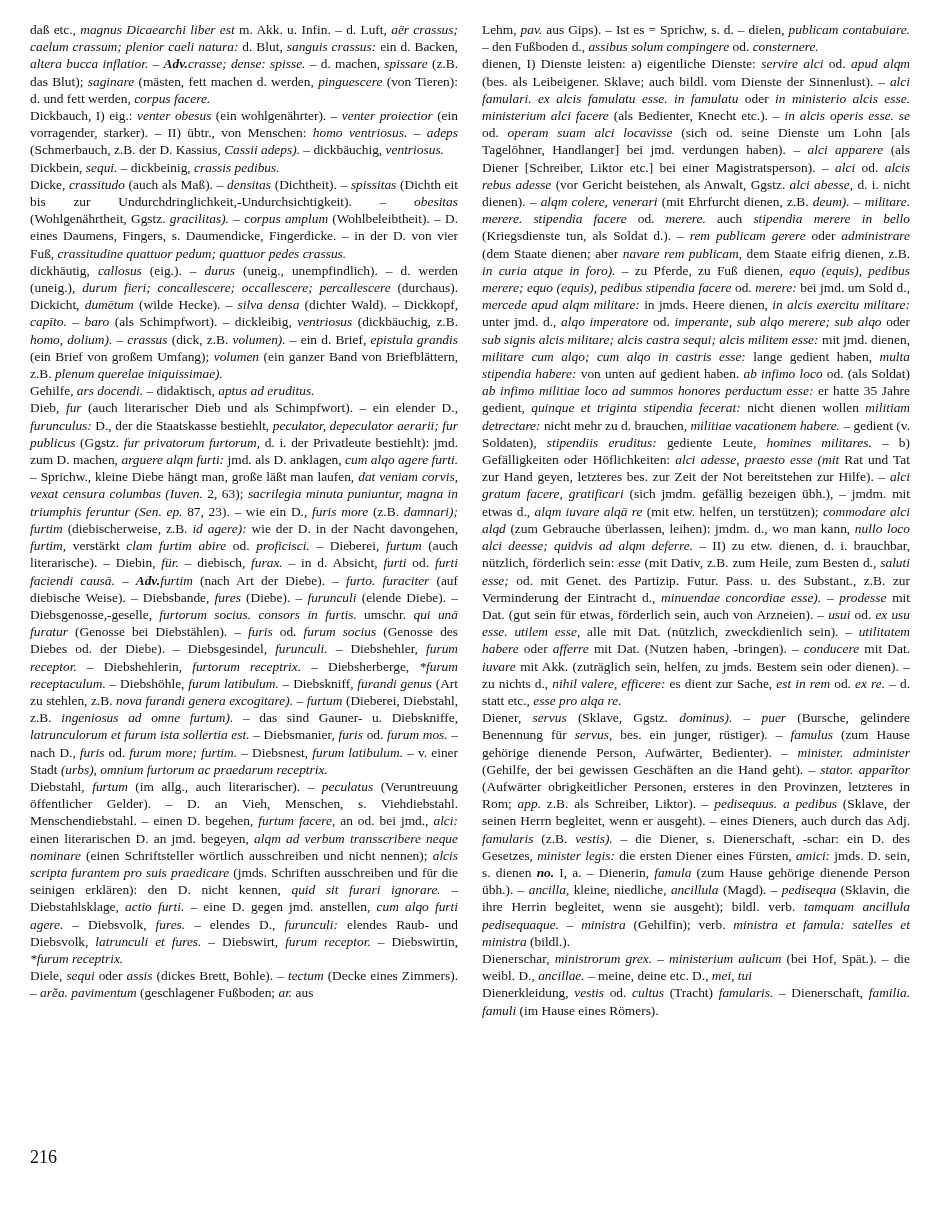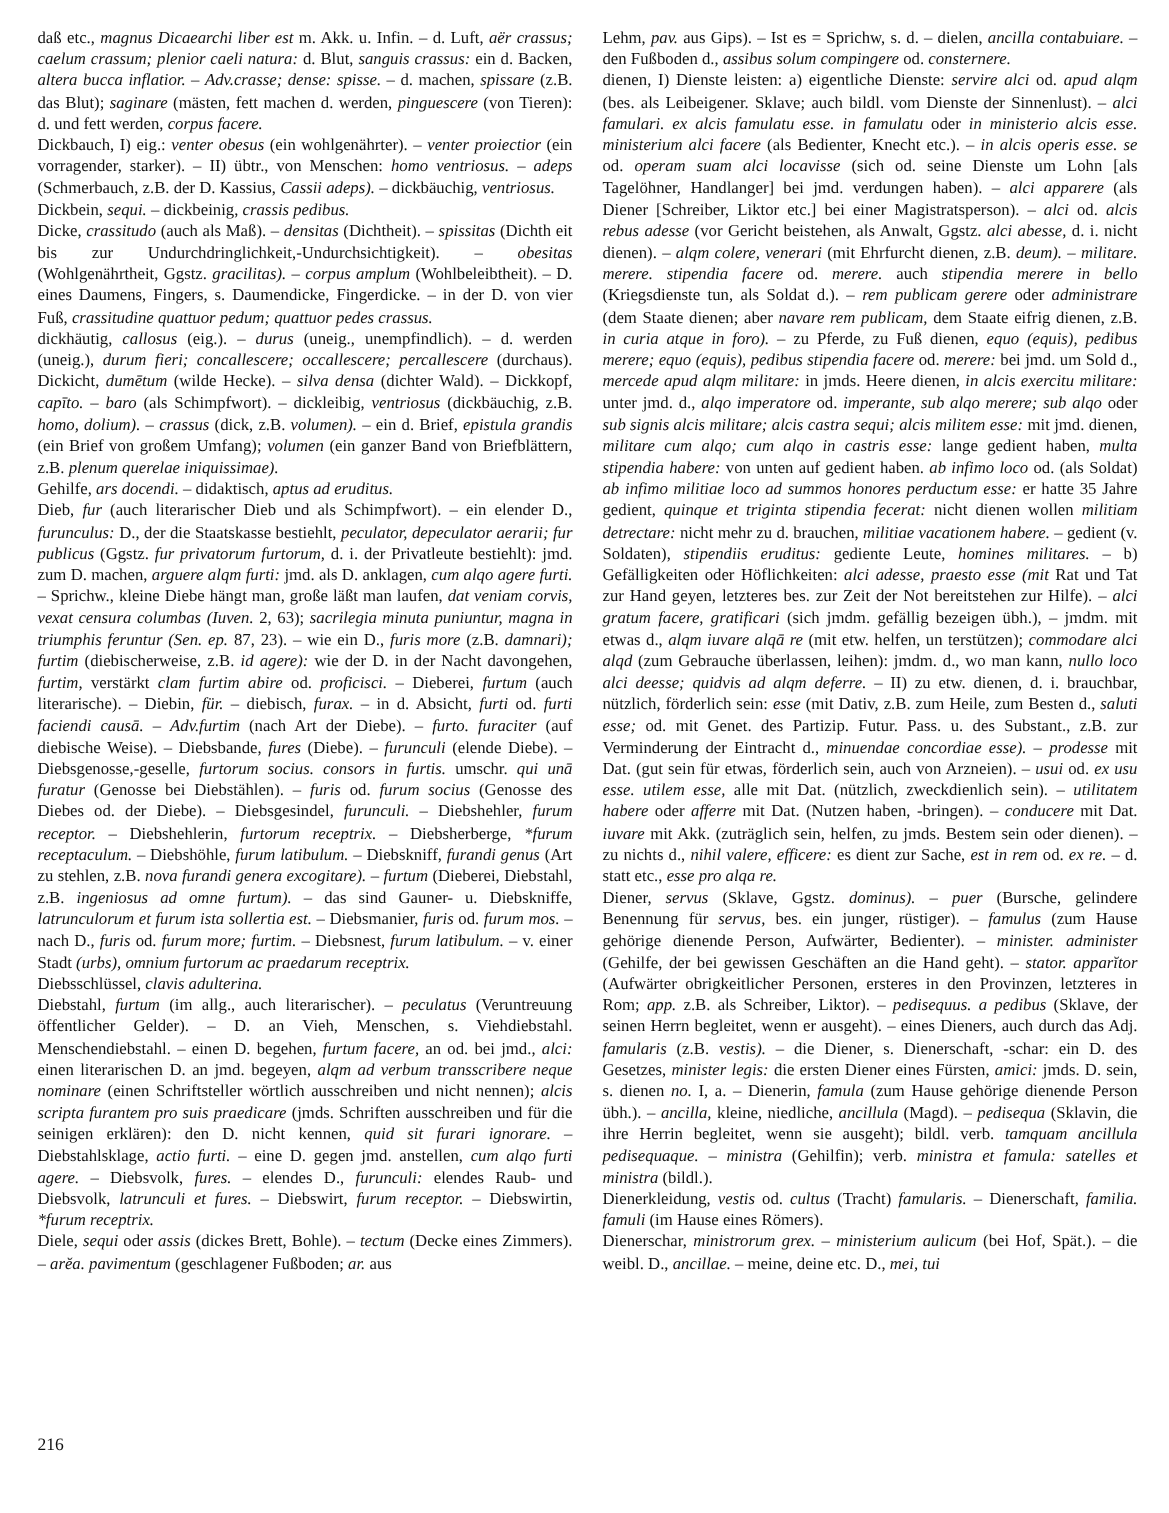--- a/index.html
+++ b/index.html
@@ -19,47 +19,46 @@
   .col {
     width: 428px;
     font-size: 13.4px;
     line-height: 17.2px;
     text-align: justify;
     text-justify: inter-word;
   }
   .col p.entry { margin: 0; }
   .b  { font-weight: normal; }
   .i  { font-style: italic; }
-  .bi { font-weight: normal; font-style: italic; }
+  .bi { font-weight: bold; font-style: italic; }
   .page-number {
     position: absolute;
     left: 30px; top: 1150px;
-    font-size: 14px;
+    font-size: 18px;
     line-height: 14px;
   }
 </style>
 </head>
 <body>
 
 <div class="page">
   <div class="columns">
     <div class="col">
         <p class="entry"><span>daß etc., </span><span class="i">magnus Dicaearchi liber est</span><span> m. Akk. u. Infin. – d. Luft, </span><span class="i">aër crassus; caelum crassum; plenior caeli natura:</span><span> d. Blut, </span><span class="i">sanguis crassus:</span><span> ein d. Backen, </span><span class="i">altera bucca inflatior.</span><span> – </span><span class="bi">Adv.</span><span class="i">crasse; dense: spisse.</span><span> – d. machen, </span><span class="i">spissare</span><span> (z.B. das Blut); </span><span class="i">saginare</span><span> (mästen, fett machen d. werden, </span><span class="i">pinguescere</span><span> (von Tieren): d. und fett werden, </span><span class="i">corpus facere.</span></p>
         <p class="entry"><span class="b">Dickbauch</span><span>, I) eig.: </span><span class="i">venter obesus</span><span> (ein wohlgenährter). – </span><span class="i">venter proiectior</span><span> (ein vorragender, starker). – II) übtr., von Menschen: </span><span class="i">homo ventriosus.</span><span> – </span><span class="i">adeps</span><span> (Schmerbauch, z.B. der D. Kassius, </span><span class="i">Cassii adeps).</span><span> – </span><span class="b">dickbäuchig</span><span>, </span><span class="i">ventriosus.</span></p>
         <p class="entry"><span class="b">Dickbein</span><span>, </span><span class="i">sequi.</span><span> – </span><span class="b">dickbeinig</span><span>, </span><span class="i">crassis pedibus.</span></p>
         <p class="entry"><span class="b">Dicke</span><span>, </span><span class="i">crassitudo</span><span> (auch als Maß). – </span><span class="i">densitas</span><span> (Dichtheit). – </span><span class="i">spissitas</span><span> (Dichth eit bis zur Undurchdringlichkeit,-Undurchsichtigkeit). – </span><span class="i">obesitas</span><span> (Wohlgenährtheit, Ggstz. </span><span class="i">gracilitas).</span><span> – </span><span class="i">corpus amplum</span><span> (Wohlbeleibtheit). – D. eines Daumens, Fingers, s. Daumendicke, Fingerdicke. – in der D. von vier Fuß, </span><span class="i">crassitudine quattuor pedum; quattuor pedes crassus.</span></p>
         <p class="entry"><span class="b">dickhäutig</span><span>, </span><span class="i">callosus</span><span> (eig.). – </span><span class="i">durus</span><span> (uneig., unempfindlich). – d. werden (uneig.), </span><span class="i">durum fieri; concallescere; occallescere; percallescere</span><span> (durchaus). </span><span class="b">Dickicht</span><span>, </span><span class="i">dumētum</span><span> (wilde Hecke). – </span><span class="i">silva densa</span><span> (dichter Wald). – </span><span class="b">Dickkopf</span><span>, </span><span class="i">capīto.</span><span> – </span><span class="i">baro</span><span> (als Schimpfwort). – </span><span class="b">dickleibig</span><span>, </span><span class="i">ventriosus</span><span> (dickbäuchig, z.B. </span><span class="i">homo, dolium).</span><span> – </span><span class="i">crassus</span><span> (dick, z.B. </span><span class="i">volumen).</span><span> – ein d. Brief, </span><span class="i">epistula grandis</span><span> (ein Brief von großem Umfang); </span><span class="i">volumen</span><span> (ein ganzer Band von Briefblättern, z.B. </span><span class="i">plenum querelae iniquissimae).</span></p>
         <p class="entry"><span class="b">Gehilfe</span><span>, </span><span class="i">ars docendi.</span><span> – </span><span class="b">didaktisch</span><span>, </span><span class="i">aptus ad eruditus.</span></p>
         <p class="entry"><span class="b">Dieb</span><span>, </span><span class="i">fur</span><span> (auch literarischer Dieb und als Schimpfwort). – ein elender D., </span><span class="i">furunculus:</span><span> D., der die Staatskasse bestiehlt, </span><span class="i">peculator, depeculator aerarii; fur publicus</span><span> (Ggstz. </span><span class="i">fur privatorum furtorum,</span><span> d. i. der Privatleute bestiehlt): jmd. zum D. machen, </span><span class="i">arguere alqm furti:</span><span> jmd. als D. anklagen, </span><span class="i">cum alqo agere furti.</span><span> – Sprichw., kleine Diebe hängt man, große läßt man laufen, </span><span class="i">dat veniam corvis, vexat censura columbas (Iuven.</span><span> 2, 63); </span><span class="i">sacrilegia minuta puniuntur, magna in triumphis feruntur (Sen. ep.</span><span> 87, 23). – wie ein D., </span><span class="i">furis more</span><span> (z.B. </span><span class="i">damnari); furtim</span><span> (diebischerweise, z.B. </span><span class="i">id agere):</span><span> wie der D. in der Nacht davongehen, </span><span class="i">furtim,</span><span> verstärkt </span><span class="i">clam furtim abire</span><span> od. </span><span class="i">proficisci.</span><span> – </span><span class="b">Dieberei</span><span>, </span><span class="i">furtum</span><span> (auch literarische). – </span><span class="b">Diebin</span><span>, </span><span class="i">für.</span><span> – </span><span class="b">diebisch</span><span>, </span><span class="i">furax.</span><span> – in d. Absicht, </span><span class="i">furti</span><span> od. </span><span class="i">furti faciendi causā.</span><span> – </span><span class="bi">Adv.</span><span class="i">furtim</span><span> (nach Art der Diebe). – </span><span class="i">furto. furaciter</span><span> (auf diebische Weise). – </span><span class="b">Diebsbande</span><span>, </span><span class="i">fures</span><span> (Diebe). – </span><span class="i">furunculi</span><span> (elende Diebe). – </span><span class="b">Diebsgenosse,-geselle</span><span>, </span><span class="i">furtorum socius. consors in furtis.</span><span> umschr. </span><span class="i">qui unā furatur</span><span> (Genosse bei Diebstählen). – </span><span class="i">furis</span><span> od. </span><span class="i">furum socius</span><span> (Genosse des Diebes od. der Diebe). – </span><span class="b">Diebsgesindel</span><span>, </span><span class="i">furunculi.</span><span> – </span><span class="b">Diebshehler</span><span>, </span><span class="i">furum receptor.</span><span> – </span><span class="b">Diebshehlerin</span><span>, </span><span class="i">furtorum receptrix.</span><span> – </span><span class="b">Diebsherberge</span><span>, </span><span class="i">*furum receptaculum.</span><span> – </span><span class="b">Diebshöhle</span><span>, </span><span class="i">furum latibulum.</span><span> – </span><span class="b">Diebskniff</span><span>, </span><span class="i">furandi genus</span><span> (Art zu stehlen, z.B. </span><span class="i">nova furandi genera excogitare).</span><span> – </span><span class="i">furtum</span><span> (Dieberei, Diebstahl, z.B. </span><span class="i">ingeniosus ad omne furtum).</span><span> – das sind Gauner- u. Diebskniffe, </span><span class="i">latrunculorum et furum ista sollertia est.</span><span> – </span><span class="b">Diebsmanier</span><span>, </span><span class="i">furis</span><span> od. </span><span class="i">furum mos.</span><span> – nach D., </span><span class="i">furis</span><span> od. </span><span class="i">furum more; furtim.</span><span> – </span><span class="b">Diebsnest</span><span>, </span><span class="i">furum latibulum.</span><span> – v. einer Stadt </span><span class="i">(urbs), omnium furtorum ac praedarum receptrix.</span></p>
-        <p class="entry"><span class="b">Diebsschlüssel</span><span>, </span><span class="i">clavis adulterina.</span></p>
         <p class="entry"><span class="b">Diebstahl</span><span>, </span><span class="i">furtum</span><span> (im allg., auch literarischer). – </span><span class="i">peculatus</span><span> (Veruntreuung öffentlicher Gelder). – D. an Vieh, Menschen, s. Viehdiebstahl. Menschendiebstahl. – einen D. begehen, </span><span class="i">furtum facere,</span><span> an od. bei jmd., </span><span class="i">alci:</span><span> einen literarischen D. an jmd. begeyen, </span><span class="i">alqm ad verbum transscribere neque nominare</span><span> (einen Schriftsteller wörtlich ausschreiben und nicht nennen); </span><span class="i">alcis scripta furantem pro suis praedicare</span><span> (jmds. Schriften ausschreiben und für die seinigen erklären): den D. nicht kennen, </span><span class="i">quid sit furari ignorare.</span><span> – </span><span class="b">Diebstahlsklage</span><span>, </span><span class="i">actio furti.</span><span> – eine D. gegen jmd. anstellen, </span><span class="i">cum alqo furti agere.</span><span> – </span><span class="b">Diebsvolk</span><span>, </span><span class="i">fures.</span><span> – elendes D., </span><span class="i">furunculi:</span><span> elendes Raub- und Diebsvolk, </span><span class="i">latrunculi et fures.</span><span> – </span><span class="b">Diebswirt</span><span>, </span><span class="i">furum receptor.</span><span> – </span><span class="b">Diebswirtin</span><span>, </span><span class="i">*furum receptrix.</span></p>
         <p class="entry"><span class="b">Diele</span><span>, </span><span class="i">sequi</span><span> oder </span><span class="i">assis</span><span> (dickes Brett, Bohle). – </span><span class="i">tectum</span><span> (Decke eines Zimmers). – </span><span class="i">arĕa. pavimentum</span><span> (geschlagener Fußboden; </span><span class="i">ar.</span><span> aus</span></p>
       </div>
     <div class="col">
-        <p class="entry"><span>Lehm, </span><span class="i">pav.</span><span> aus Gips). – Ist es = Sprichw, s. d. – </span><span class="b">dielen</span><span>, </span><span class="i">ancilla contabuiare.</span><span> – den Fußboden d., </span><span class="i">assibus solum compingere</span><span> od. </span><span class="i">consternere.</span></p>
+        <p class="entry"><span>Lehm, </span><span class="i">pav.</span><span> aus Gips). – Ist es = Sprichw, s. d. – </span><span class="b">dielen</span><span>, </span><span class="i">publicam contabuiare.</span><span> – den Fußboden d., </span><span class="i">assibus solum compingere</span><span> od. </span><span class="i">consternere.</span></p>
         <p class="entry"><span class="b">dienen</span><span>, I) Dienste leisten: a) eigentliche Dienste: </span><span class="i">servire alci</span><span> od. </span><span class="i">apud alqm</span><span> (bes. als Leibeigener. Sklave; auch bildl. vom Dienste der Sinnenlust). – </span><span class="i">alci famulari. ex alcis famulatu esse. in famulatu</span><span> oder </span><span class="i">in ministerio alcis esse. ministerium alci facere</span><span> (als Bedienter, Knecht etc.). – </span><span class="i">in alcis operis esse. se</span><span> od. </span><span class="i">operam suam alci locavisse</span><span> (sich od. seine Dienste um Lohn [als Tagelöhner, Handlanger] bei jmd. verdungen haben). – </span><span class="i">alci apparere</span><span> (als Diener [Schreiber, Liktor etc.] bei einer Magistratsperson). – </span><span class="i">alci</span><span> od. </span><span class="i">alcis rebus adesse</span><span> (vor Gericht beistehen, als Anwalt, Ggstz. </span><span class="i">alci abesse,</span><span> d. i. nicht dienen). – </span><span class="i">alqm colere, venerari</span><span> (mit Ehrfurcht dienen, z.B. </span><span class="i">deum).</span><span> – </span><span class="i">militare. merere. stipendia facere</span><span> od. </span><span class="i">merere.</span><span> auch </span><span class="i">stipendia merere in bello</span><span> (Kriegsdienste tun, als Soldat d.). – </span><span class="i">rem publicam gerere</span><span> oder </span><span class="i">administrare</span><span> (dem Staate dienen; aber </span><span class="i">navare rem publicam,</span><span> dem Staate eifrig dienen, z.B. </span><span class="i">in curia atque in foro).</span><span> – zu Pferde, zu Fuß dienen, </span><span class="i">equo (equis), pedibus merere; equo (equis), pedibus stipendia facere</span><span> od. </span><span class="i">merere:</span><span> bei jmd. um Sold d., </span><span class="i">mercede apud alqm militare:</span><span> in jmds. Heere dienen, </span><span class="i">in alcis exercitu militare:</span><span> unter jmd. d., </span><span class="i">alqo imperatore</span><span> od. </span><span class="i">imperante, sub alqo merere; sub alqo</span><span> oder </span><span class="i">sub signis alcis militare; alcis castra sequi; alcis militem esse:</span><span> mit jmd. dienen, </span><span class="i">militare cum alqo; cum alqo in castris esse:</span><span> lange gedient haben, </span><span class="i">multa stipendia habere:</span><span> von unten auf gedient haben. </span><span class="i">ab infimo loco</span><span> od. (als Soldat) </span><span class="i">ab infimo militiae loco ad summos honores perductum esse:</span><span> er hatte 35 Jahre gedient, </span><span class="i">quinque et triginta stipendia fecerat:</span><span> nicht dienen wollen </span><span class="i">militiam detrectare:</span><span> nicht mehr zu d. brauchen, </span><span class="i">militiae vacationem habere.</span><span> – gedient (v. Soldaten), </span><span class="i">stipendiis eruditus:</span><span> gediente Leute, </span><span class="i">homines militares.</span><span> – b) Gefälligkeiten oder Höflichkeiten: </span><span class="i">alci adesse, praesto esse (mit</span><span> Rat und Tat zur Hand geyen, letzteres bes. zur Zeit der Not bereitstehen zur Hilfe). – </span><span class="i">alci gratum facere, gratificari</span><span> (sich jmdm. gefällig bezeigen übh.), – jmdm. mit etwas d., </span><span class="i">alqm iuvare alqā re</span><span> (mit etw. helfen, un terstützen); </span><span class="i">commodare alci alqd</span><span> (zum Gebrauche überlassen, leihen): jmdm. d., wo man kann, </span><span class="i">nullo loco alci deesse; quidvis ad alqm deferre.</span><span> – II) zu etw. dienen, d. i. brauchbar, nützlich, förderlich sein: </span><span class="i">esse</span><span> (mit Dativ, z.B. zum Heile, zum Besten d., </span><span class="i">saluti esse;</span><span> od. mit Genet. des Partizip. Futur. Pass. u. des Substant., z.B. zur Verminderung der Eintracht d., </span><span class="i">minuendae concordiae esse).</span><span> – </span><span class="i">prodesse</span><span> mit Dat. (gut sein für etwas, förderlich sein, auch von Arzneien). – </span><span class="i">usui</span><span> od. </span><span class="i">ex usu esse. utilem esse,</span><span> alle mit Dat. (nützlich, zweckdienlich sein). – </span><span class="i">utilitatem habere</span><span> oder </span><span class="i">afferre</span><span> mit Dat. (Nutzen haben, -bringen). – </span><span class="i">conducere</span><span> mit Dat. </span><span class="i">iuvare</span><span> mit Akk. (zuträglich sein, helfen, zu jmds. Bestem sein oder dienen). – zu nichts d., </span><span class="i">nihil valere, efficere:</span><span> es dient zur Sache, </span><span class="i">est in rem</span><span> od. </span><span class="i">ex re.</span><span> – d. statt etc., </span><span class="i">esse pro alqa re.</span></p>
         <p class="entry"><span class="b">Diener</span><span>, </span><span class="i">servus</span><span> (Sklave, Ggstz. </span><span class="i">dominus).</span><span> – </span><span class="i">puer</span><span> (Bursche, gelindere Benennung für </span><span class="i">servus,</span><span> bes. ein junger, rüstiger). – </span><span class="i">famulus</span><span> (zum Hause gehörige dienende Person, Aufwärter, Bedienter). – </span><span class="i">minister. administer</span><span> (Gehilfe, der bei gewissen Geschäften an die Hand geht). – </span><span class="i">stator. apparĭtor</span><span> (Aufwärter obrigkeitlicher Personen, ersteres in den Provinzen, letzteres in Rom; </span><span class="i">app.</span><span> z.B. als Schreiber, Liktor). – </span><span class="i">pedisequus. a pedibus</span><span> (Sklave, der seinen Herrn begleitet, wenn er ausgeht). – eines Dieners, auch durch das Adj. </span><span class="i">famularis</span><span> (z.B. </span><span class="i">vestis).</span><span> – die Diener, s. Dienerschaft, -schar: ein D. des Gesetzes, </span><span class="i">minister legis:</span><span> die ersten Diener eines Fürsten, </span><span class="i">amici:</span><span> jmds. D. sein, s. dienen </span><span class="bi">no.</span><span> I, a. – </span><span class="b">Dienerin</span><span>, </span><span class="i">famula</span><span> (zum Hause gehörige dienende Person übh.). – </span><span class="i">ancilla,</span><span> kleine, niedliche, </span><span class="i">ancillula</span><span> (Magd). – </span><span class="i">pedisequa</span><span> (Sklavin, die ihre Herrin begleitet, wenn sie ausgeht); bildl. verb. </span><span class="i">tamquam ancillula pedisequaque.</span><span> – </span><span class="i">ministra</span><span> (Gehilfin); verb. </span><span class="i">ministra et famula: satelles et ministra</span><span> (bildl.).</span></p>
+        <p class="entry"><span class="b">Dienerschar</span><span>, </span><span class="i">ministrorum grex.</span><span> – </span><span class="i">ministerium aulicum</span><span> (bei Hof, Spät.). – die weibl. D., </span><span class="i">ancillae.</span><span> – meine, deine etc. D., </span><span class="i">mei, tui</span></p>
         <p class="entry"><span class="b">Dienerkleidung</span><span>, </span><span class="i">vestis</span><span> od. </span><span class="i">cultus</span><span> (Tracht) </span><span class="i">famularis.</span><span> – </span><span class="b">Dienerschaft</span><span>, </span><span class="i">familia. famuli</span><span> (im Hause eines Römers).</span></p>
-        <p class="entry"><span class="b">Dienerschar</span><span>, </span><span class="i">ministrorum grex.</span><span> – </span><span class="i">ministerium aulicum</span><span> (bei Hof, Spät.). – die weibl. D., </span><span class="i">ancillae.</span><span> – meine, deine etc. D., </span><span class="i">mei, tui</span></p>
       </div>
   </div>
   <div class="page-number">216</div>
 </div>
 
 </body></html>

